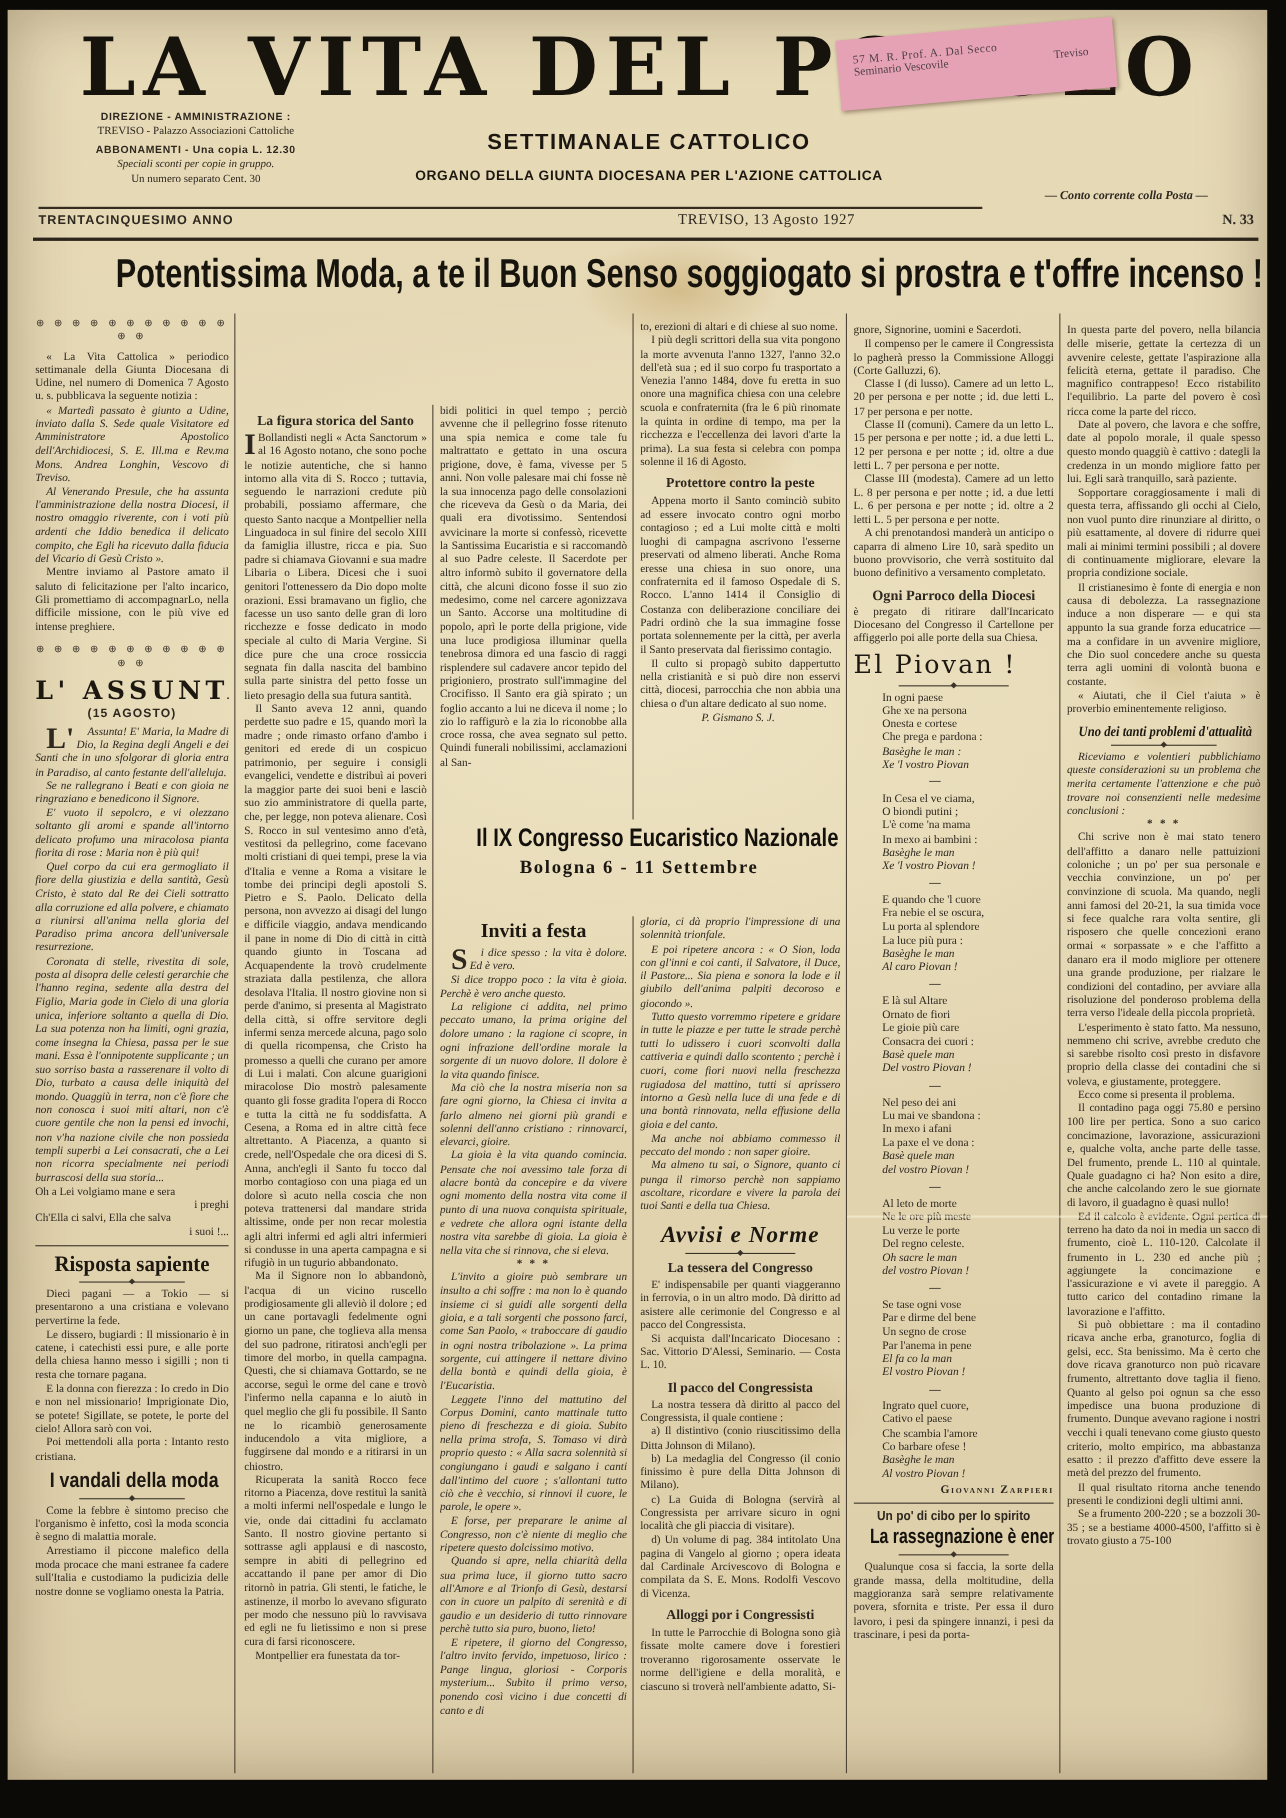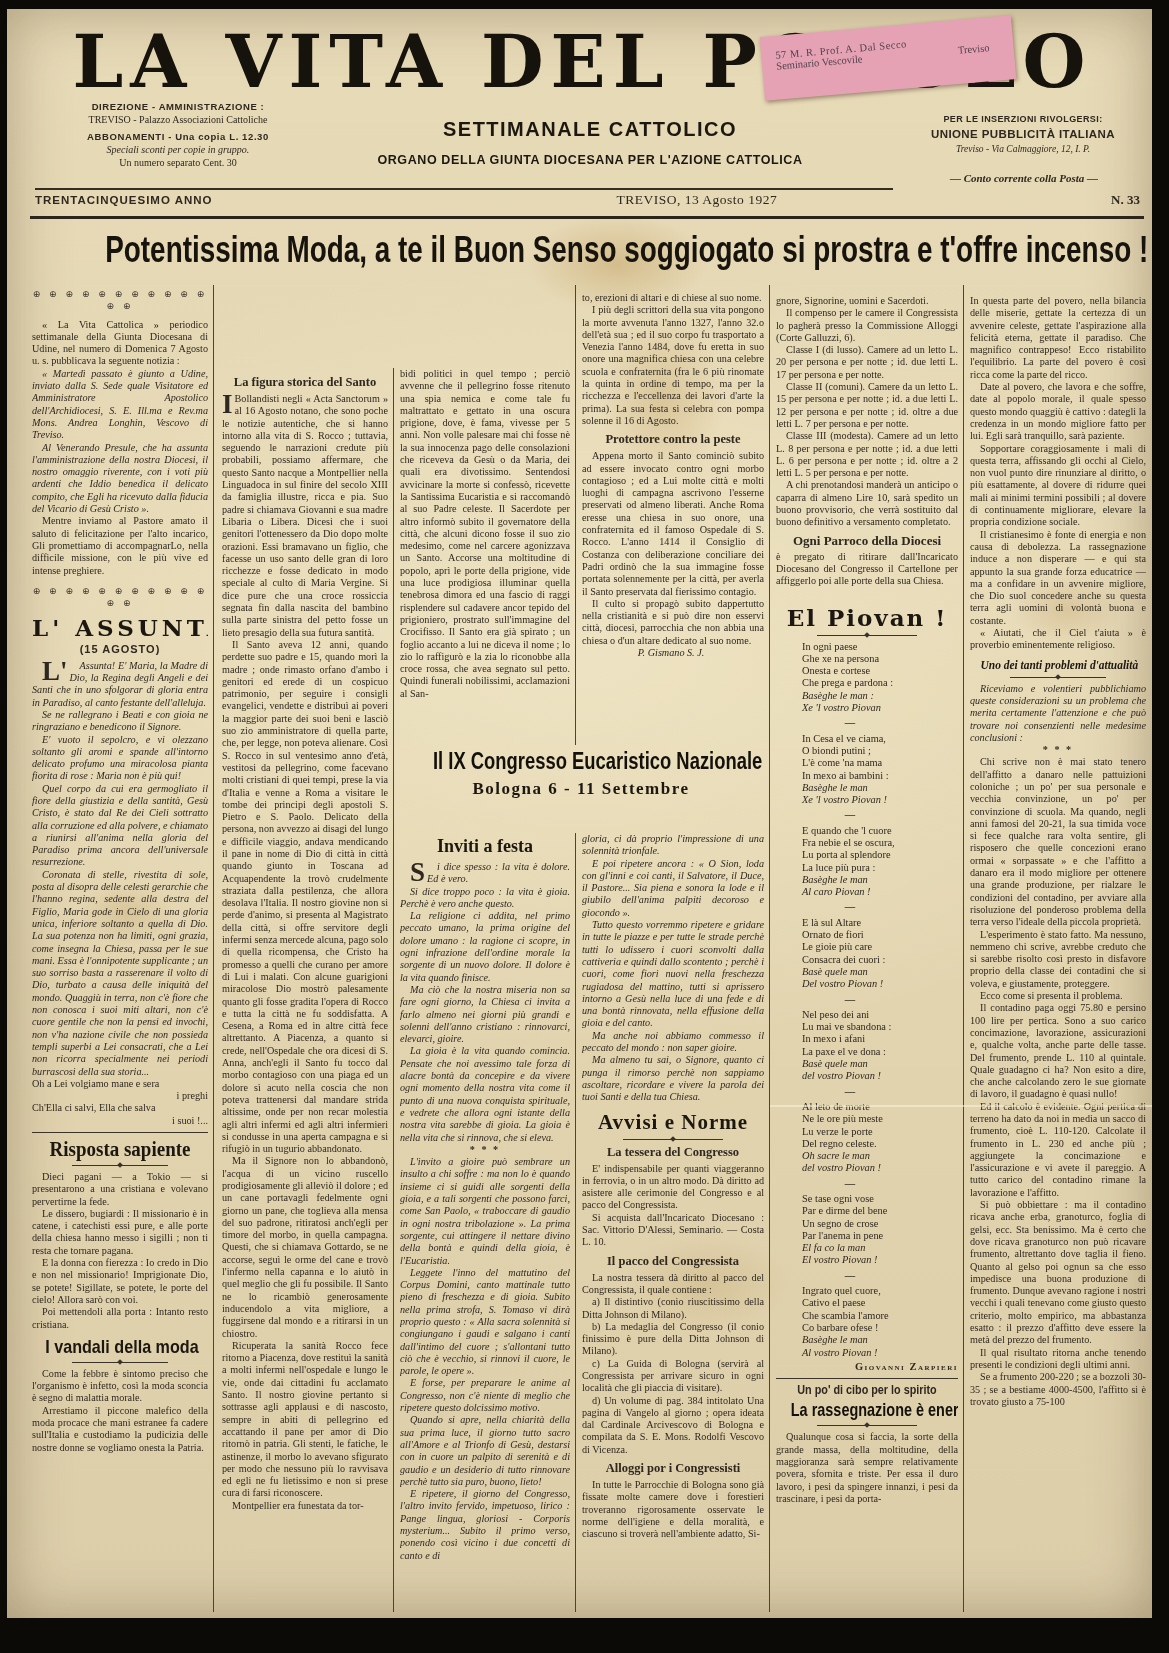--- a/index.html
+++ b/index.html
@@ -66,22 +66,22 @@
   .h-assunta{text-align:center;font-family:"DejaVu Serif",serif;font-weight:bold;font-size:23px;line-height:26px;letter-spacing:4px;margin-top:4px;color:#1c1710;white-space:nowrap;}
   .h-assunta-sub{text-align:center;font-family:"Liberation Sans",sans-serif;font-weight:bold;font-size:11px;letter-spacing:1px;margin:2px 0 4px;}
   .h-risposta{text-align:center;font-weight:bold;font-size:20px;line-height:24px;white-space:nowrap;transform:scaleX(.95);margin-top:3px;color:#1c1710;}
   .h-vandali{text-align:center;font-family:"Liberation Sans",sans-serif;font-weight:bold;font-size:19px;line-height:23px;white-space:nowrap;transform:scaleX(.85);margin-top:4px;color:#1c1710;}
   .rocco-years{display:flex;justify-content:space-between;font-weight:bold;font-size:14px;padding:0 18px;}
   .rocco-title{text-align:center;font-family:"Liberation Sans",sans-serif;font-weight:bold;font-size:18px;line-height:22px;white-space:nowrap;transform:scaleX(.85);color:#17130d;}
   .rocco-sub{text-align:center;font-weight:bold;font-size:18px;line-height:21px;letter-spacing:.5px;color:#1c1710;}
   .congress-title{text-align:center;font-family:"Liberation Sans",sans-serif;font-weight:bold;font-size:23px;line-height:27px;white-space:nowrap;transform:scaleX(.8);color:#14110c;}
   .congress-sub{text-align:center;font-weight:bold;font-size:17px;line-height:20px;letter-spacing:1.5px;margin-top:4px;color:#1c1710;}
   .h-inviti{text-align:center;font-weight:bold;font-size:18px;line-height:22px;margin:2px 0 4px;color:#1c1710;}
-  .h-avvisi{text-align:center;font-weight:bold;font-size:21px;line-height:25px;letter-spacing:1px;margin-top:6px;color:#1c1710;}
-  .h-piovan{text-align:center;font-family:"DejaVu Serif",serif;font-weight:bold;font-size:23px;line-height:27px;letter-spacing:2px;margin-top:16px;color:#1c1710;white-space:nowrap;}
+  .h-avvisi{text-align:center;font-weight:bold;font-size:21px;line-height:25px;letter-spacing:1px;margin-top:6px;color:#1c1710;font-style:italic;}
+  .h-piovan{text-align:left;font-family:"DejaVu Serif",serif;font-weight:normal;font-size:23px;line-height:27px;letter-spacing:2px;margin-top:4px;color:#1c1710;white-space:nowrap;}
   .h-parroco{text-align:center;font-weight:bold;font-size:13px;line-height:16px;white-space:nowrap;margin:4px 0 2px;}
   .h-cibo-k{text-align:center;font-family:"Liberation Sans",sans-serif;font-weight:bold;font-size:12px;white-space:nowrap;transform:scaleX(.9);margin-top:5px;}
   .h-cibo{text-align:center;font-family:"Liberation Sans",sans-serif;font-weight:bold;font-size:19px;line-height:23px;white-space:nowrap;transform:scaleX(.76);margin:2px 0 0 -8px;color:#14110c;}
   .h-problemi{text-align:center;font-weight:bold;font-style:italic;font-size:13px;line-height:16px;white-space:nowrap;transform:scaleX(.88);margin:5px 0 3px;color:#1c1710;}
   .poem{padding-left:26px;text-align:left;}
   .pv{margin:0;font-size:10.4px;line-height:12.3px;text-indent:0;}
   .pv.it{font-style:italic;}
   .pv.sep{text-align:center;font-weight:bold;margin:3px 0;padding-right:60px;letter-spacing:0;}
   .author{text-align:right;font-size:10.5px;letter-spacing:1.5px;font-variant:small-caps;font-weight:bold;margin-top:2px;}
   .vrule{position:absolute;width:0;border-left:1px solid #4d4436;}
@@ -104,25 +104,20 @@
   <div class="abs mh-left">
     <div class="b">DIREZIONE - AMMINISTRAZIONE :</div>
     <div class="s">TREVISO - Palazzo Associazioni Cattoliche</div>
     <div class="b" style="margin-top:4px">ABBONAMENTI - Una copia L. 12.30</div>
     <div class="i">Speciali sconti per copie in gruppo.</div>
     <div class="s">Un numero separato Cent. 30</div>
   </div>
   <div class="abs mh-center">
     <div class="mh-sub1">SETTIMANALE CATTOLICO</div>
     <div class="mh-sub2">ORGANO DELLA GIUNTA DIOCESANA PER L'AZIONE CATTOLICA</div>
-  </div>
-  <div class="abs mh-right">
-    <div class="r1">PER LE INSERZIONI RIVOLGERSI:</div>
-    <div class="r2">UNIONE PUBBLICITÀ ITALIANA</div>
-    <div class="r3">Treviso - Via Calmaggiore, 12, I. P.</div>
   </div>
   <div class="abs conto">— Conto corrente colla Posta —</div>
   <div class="abs rule-a"></div>
   <div class="abs dateline">
     <span class="dl-anno">TRENTACINQUESIMO ANNO</span>
     <span class="dl-date">TREVISO, 13 Agosto 1927</span>
     <span class="dl-num">N. 33</span>
   </div>
   <div class="abs rule-b"></div>
   <div class="abs headline">Potentissima Moda, a te il Buon Senso soggiogato si prostra e t'offre incenso !</div>

